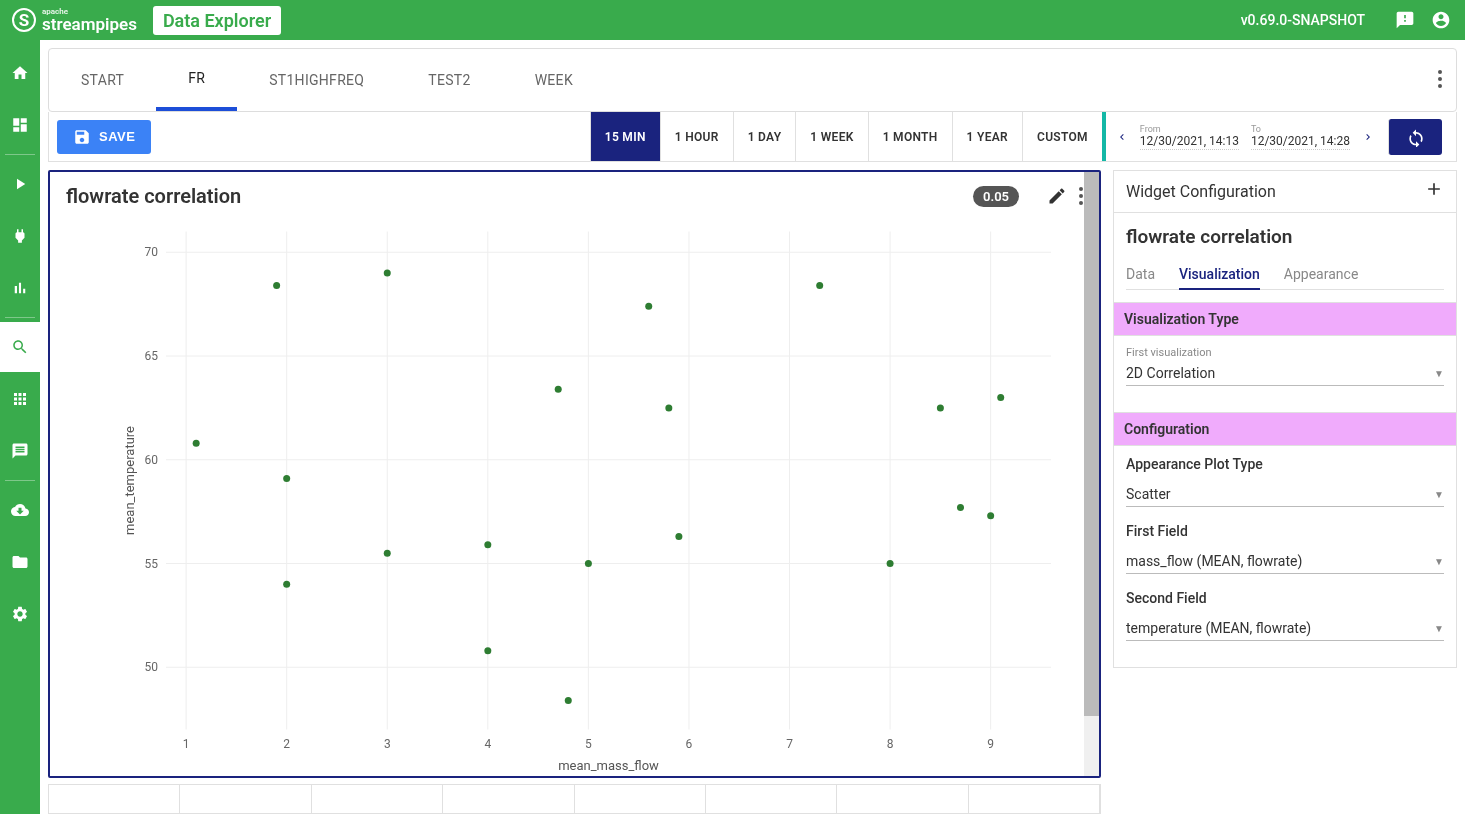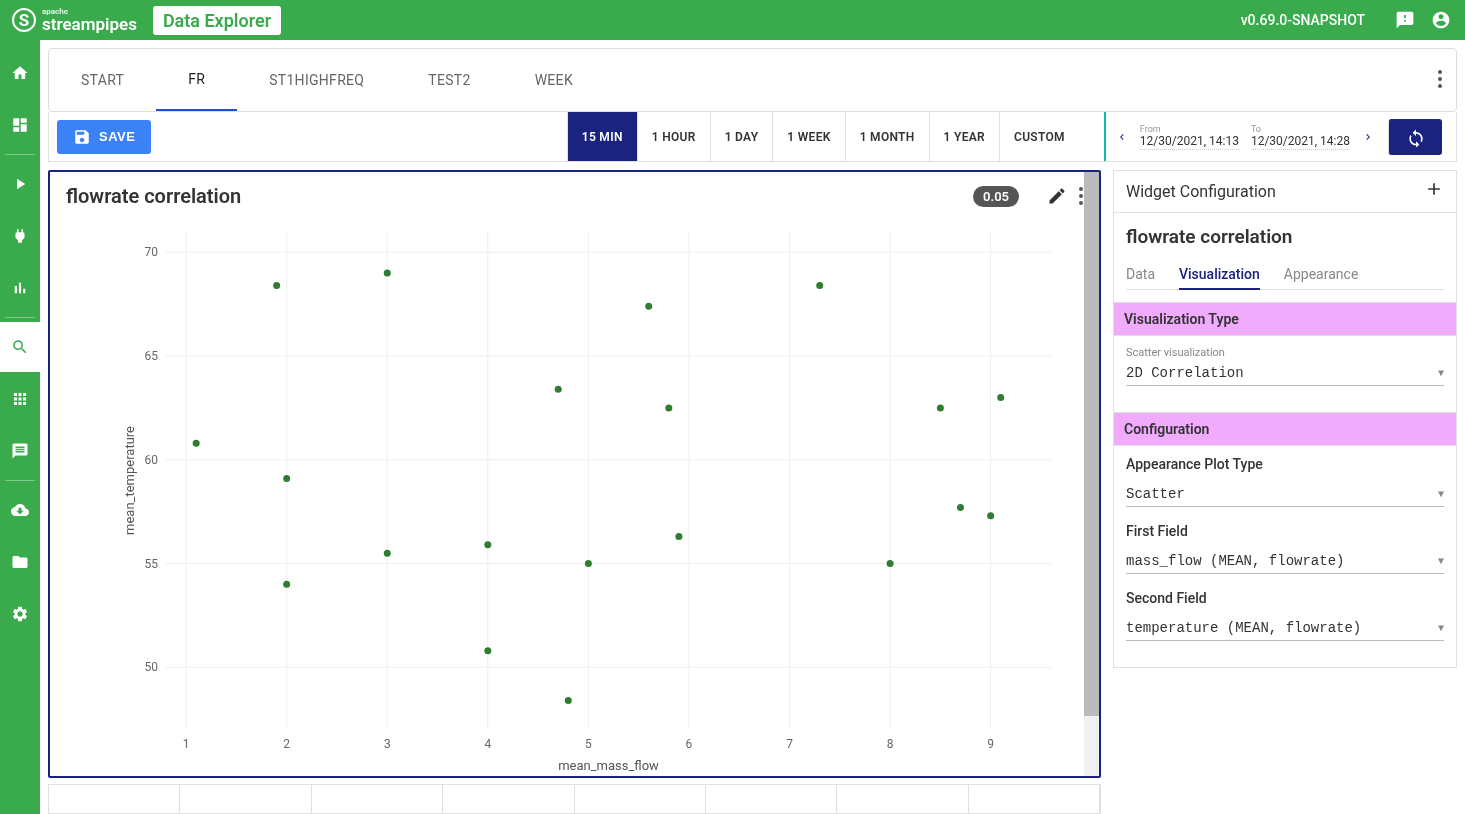--- a/index.html
+++ b/index.html
@@ -22,31 +22,31 @@
 .sidebar-item { width: 40px; height: 50px; display: flex; align-items: center; justify-content: center; color: #fff; cursor: pointer; }
 .sidebar-item svg { fill: #fff; }
 .sidebar-item.active { background: #fff; }
 .sidebar-item.active svg { fill: #39ab4c; }
 .sidebar-divider { height: 1px; width: 30px; background: rgba(255,255,255,0.35); margin: 2px 0; }
 
 .main { flex: 1; display: flex; flex-direction: column; background: #fff; padding: 8px 8px 0 8px; overflow: hidden; }
 
 .tabs-container { border: 1px solid #ddd; border-radius: 4px; display: flex; align-items: center; height: 64px; }
 .tab { padding: 0 32px; height: 100%; display: flex; align-items: center; font-size: 14px; color: #666; cursor: pointer; letter-spacing: 0.3px; }
-.tab.active { color: #222; border-bottom: 2px solid #1d4ed8; }
+.tab.active { color: #222; border-bottom: 4px solid #1d4ed8; }
 .tabs-spacer { flex: 1; }
 .tab-menu { padding: 0 14px; cursor: pointer; color: #666; }
 
 .toolbar { display: flex; align-items: center; height: 50px; border: 1px solid #e0e0e0; border-top: none; padding: 0 8px; gap: 0; }
 .save-btn { background: #3b82f6; color: #fff; border: none; padding: 8px 16px; border-radius: 3px; font-weight: 600; font-size: 13px; display: flex; align-items: center; gap: 8px; cursor: pointer; letter-spacing: 0.5px; }
 .toolbar-spacer { flex: 1; }
 .time-presets { display: flex; height: 100%; }
 .time-preset { border-left: 1px solid #e0e0e0; padding: 0 14px; display: flex; align-items: center; font-size: 12px; font-weight: 600; color: #333; cursor: pointer; letter-spacing: 0.3px; }
 .time-preset.active { background: #1a237e; color: #fff; }
-.time-range { display: flex; align-items: center; border-left: 2px solid #14b8a6; height: 100%; padding: 0 6px; gap: 4px; margin-left: 25px; }
+.time-range { display: flex; align-items: center; border-left: 4px solid #14b8a6; height: 100%; padding: 0 6px; gap: 4px; }
 .time-nav { color: #1a237e; cursor: pointer; padding: 0 4px; display: flex; align-items: center; }
 .time-field { display: flex; flex-direction: column; padding: 0 4px; min-width: 104px; }
 .time-field-label { font-size: 9px; color: #999; }
 .time-field-value { font-size: 12px; color: #333; border-bottom: 1px dotted #ccc; padding-bottom: 1px; }
 .refresh-btn { background: #1a237e; color: #fff; width: 54px; height: 36px; display: flex; align-items: center; justify-content: center; border-radius: 3px; border-left: 1px solid #e0e0e0; margin-left: 6px; cursor: pointer; }
 
 .content { flex: 1; display: flex; gap: 12px; margin-top: 8px; overflow: hidden; }
 
 .chart-pane { flex: 1; border: 2px solid #1a237e; border-radius: 2px; display: flex; flex-direction: column; position: relative; overflow: hidden; }
 .chart-header { display: flex; align-items: center; padding: 12px 16px; }
@@ -71,21 +71,21 @@
 .config-widget-title { font-size: 19px; font-weight: 600; margin-bottom: 12px; }
 .config-tabs { display: flex; gap: 24px; border-bottom: 1px solid #e0e0e0; margin-bottom: 0; }
 .config-tab { padding: 6px 0; font-size: 14px; color: #888; cursor: pointer; }
 .config-tab.active { color: #1a237e; font-weight: 500; border-bottom: 2px solid #1a237e; margin-bottom: -1px; }
 
 .config-section { border: 1px solid #e0e0e0; border-top: none; }
 .config-section-header { background: #f0abfc; padding: 8px 10px; font-weight: 600; font-size: 14px; border-bottom: 1px solid #e0e0e0; }
 .config-section-body { padding: 10px 12px; }
 .form-label-small { font-size: 11px; color: #888; margin-bottom: 2px; }
 .form-label { font-size: 14px; color: #333; margin-bottom: 10px; font-weight: 500; }
-.form-select { width: 100%; border: none; border-bottom: 1px solid #bbb; background: transparent; font-size: 14px; color: #333; padding: 4px 0; cursor: pointer; display: flex; justify-content: space-between; align-items: center; margin-bottom: 16px; font-family: Liberation Mono, monospace; }
+.form-select { width: 100%; border: none; border-bottom: 1px solid #bbb; background: transparent; font-size: 14px; color: #333; padding: 4px 0; cursor: pointer; display: flex; justify-content: space-between; align-items: center; margin-bottom: 16px; }
 .form-select-arrow { color: #888; font-size: 10px; }
 
 .icon-svg { width: 20px; height: 20px; }
 .icon-svg-sm { width: 18px; height: 18px; }
 </style>
 </head>
 <body>
 
 <div class="header">
   <div class="logo">
@@ -337,21 +337,21 @@
           <div class="config-widget-title">flowrate correlation</div>
           <div class="config-tabs">
             <div class="config-tab">Data</div>
             <div class="config-tab active">Visualization</div>
             <div class="config-tab">Appearance</div>
           </div>
         </div>
         <div class="config-section">
           <div class="config-section-header">Visualization Type</div>
           <div class="config-section-body">
-            <div class="form-label-small">Scatter visualization</div>
+            <div class="form-label-small">First visualization</div>
             <div class="form-select">
               <span>2D Correlation</span>
               <span class="form-select-arrow">▼</span>
             </div>
           </div>
         </div>
         <div class="config-section">
           <div class="config-section-header">Configuration</div>
           <div class="config-section-body">
             <div class="form-label">Appearance Plot Type</div>

